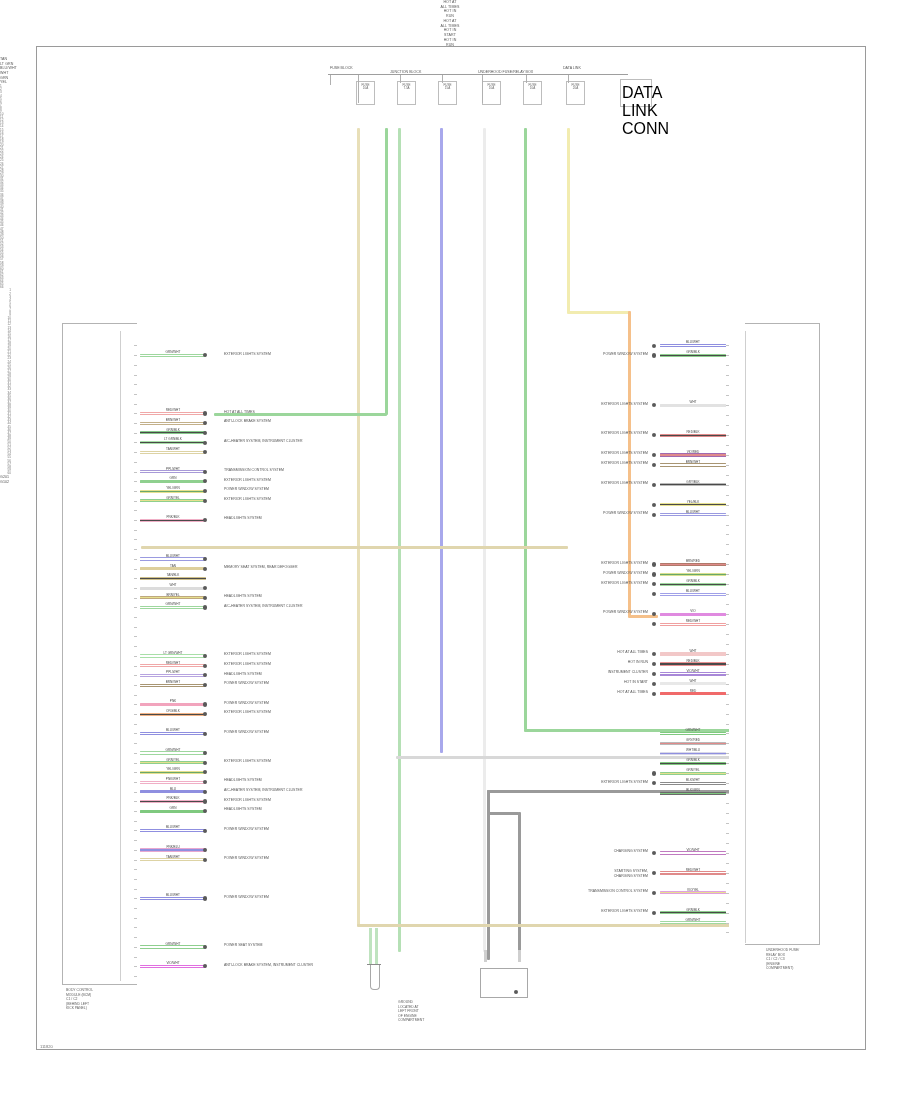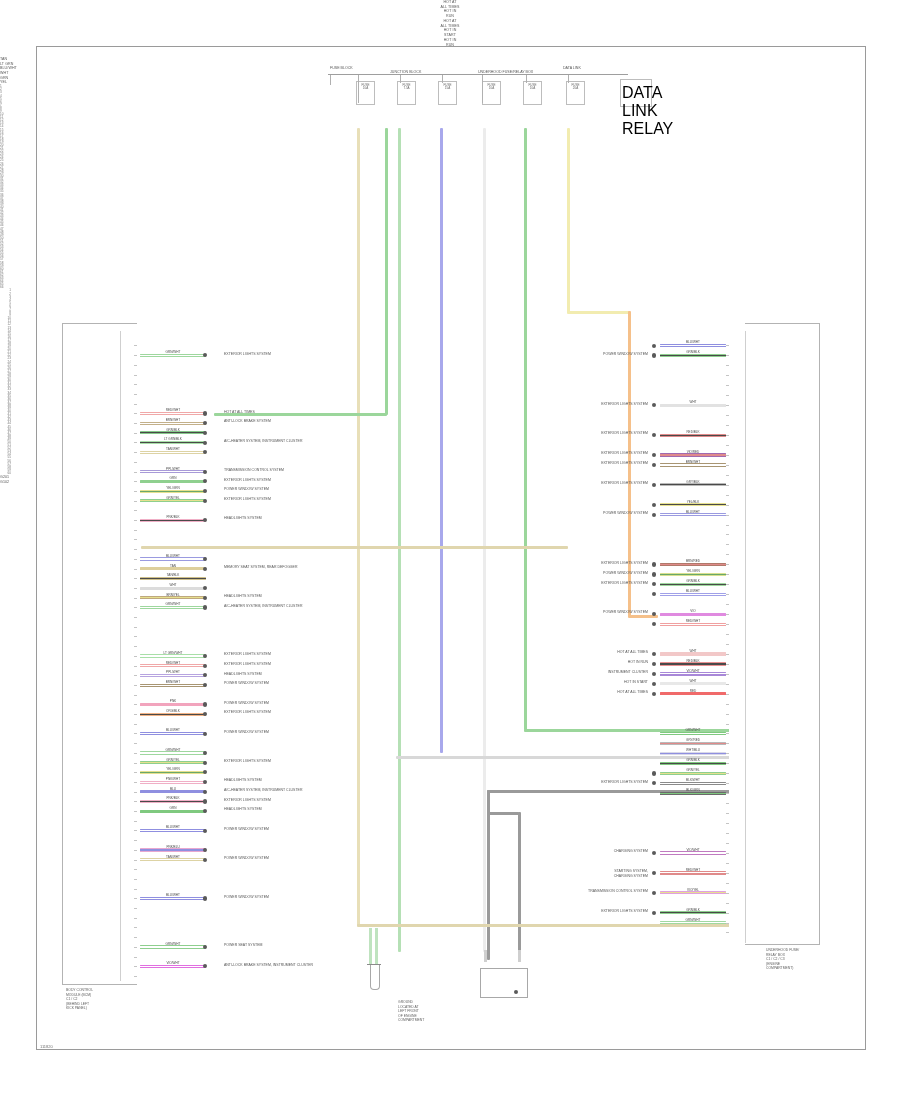--- a/index.html
+++ b/index.html
@@ -61,21 +61,21 @@
 10A</div>
   </div>
   <div class="fuse" style="left:566px;top:81px;">
     <div class="fl" style="white-space:pre-line;">FUSE
 20A</div>
   </div>
 
   <div class="relaybox" style="left:620px;top:79px;width:30px;height:26px;">
     <div class="fl" style="white-space:pre-line;position:absolute;left:1px;top:4px;right:1px;text-align:center;">DATA
 LINK
-RELAY</div>
+CONN</div>
   </div>
 
   <div class="abs" style="left:330px;top:75px;width:300px;height:10px;">
     <div style="position:absolute;left:0px;  top:0;width:.7px;height:10px;background:#b0b0b0;"></div>
     <div style="position:absolute;left:28px; top:0;width:.7px;height:28px;background:#b0b0b0;"></div>
     <div style="position:absolute;left:70px; top:0;width:.7px;height:8px;background:#b0b0b0;"></div>
     <div style="position:absolute;left:112px;top:0;width:.7px;height:8px;background:#b0b0b0;"></div>
     <div style="position:absolute;left:152px;top:0;width:.7px;height:28px;background:#b0b0b0;"></div>
     <div style="position:absolute;left:196px;top:0;width:.7px;height:8px;background:#b0b0b0;"></div>
     <div style="position:absolute;left:238px;top:0;width:.7px;height:8px;background:#b0b0b0;"></div>

